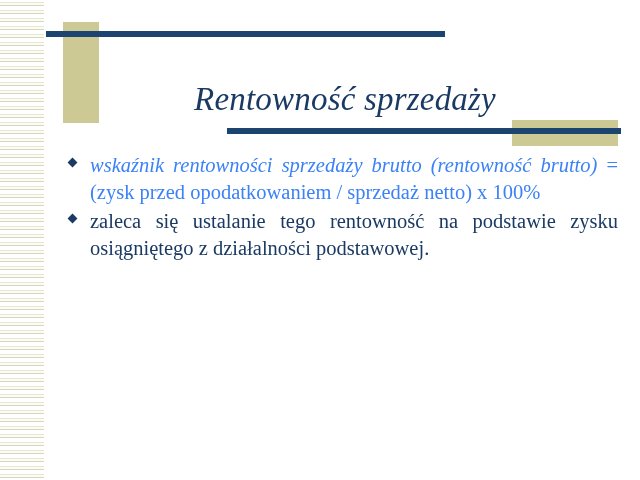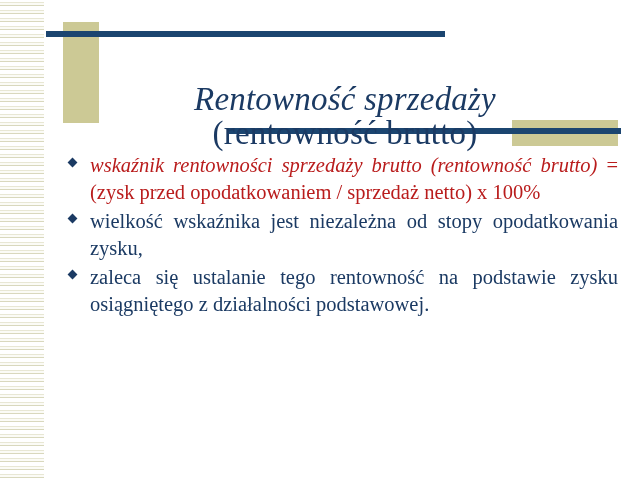--- a/index.html
+++ b/index.html
@@ -130,52 +130,47 @@
     top: 0.32em;
     width: 7px;
     height: 7px;
     background: #1b3a63;
     transform: rotate(45deg);
   }
   .bullet-text {
     display: block;
   }
   .bullet-item.accent .bullet-text {
-    color: #b91c1c;
+    color: #3b82f6;
   }
   .em-italic {
     font-style: italic;
   }
 </style>
 </head>
 <body>
 
 <div id="slide">
 
   <div id="left-stripes"></div>
 
   <div id="khaki-vertical"></div>
   <div id="navy-bar-top"></div>
 
   <div id="khaki-rect-right"></div>
   <div id="navy-bar-bottom"></div>
 
   <div id="title-block">
     <span class="title-line-1">Rentowność sprzedaży</span>
-    <span class="title-line-2">(rentowność brutto)</span>
   </div>
 
   <ul id="body-list">
     <li class="bullet-item accent">
       <span class="bullet-marker"></span>
       <span class="bullet-text"><span class="em-italic">wskaźnik rentowności sprzedaży brutto (rentowność brutto)</span><span> = (zysk przed opodatkowaniem / sprzedaż netto) x 100%</span></span>
-    </li>
-    <li class="bullet-item">
-      <span class="bullet-marker"></span>
-      <span class="bullet-text">wielkość wskaźnika jest niezależna od stopy opodatkowania zysku,</span>
     </li>
     <li class="bullet-item">
       <span class="bullet-marker"></span>
       <span class="bullet-text">zaleca się ustalanie tego rentowność na podstawie zysku osiągniętego z działalności podstawowej.</span>
     </li>
   </ul>
 
 </div>
 
 </body></html>

